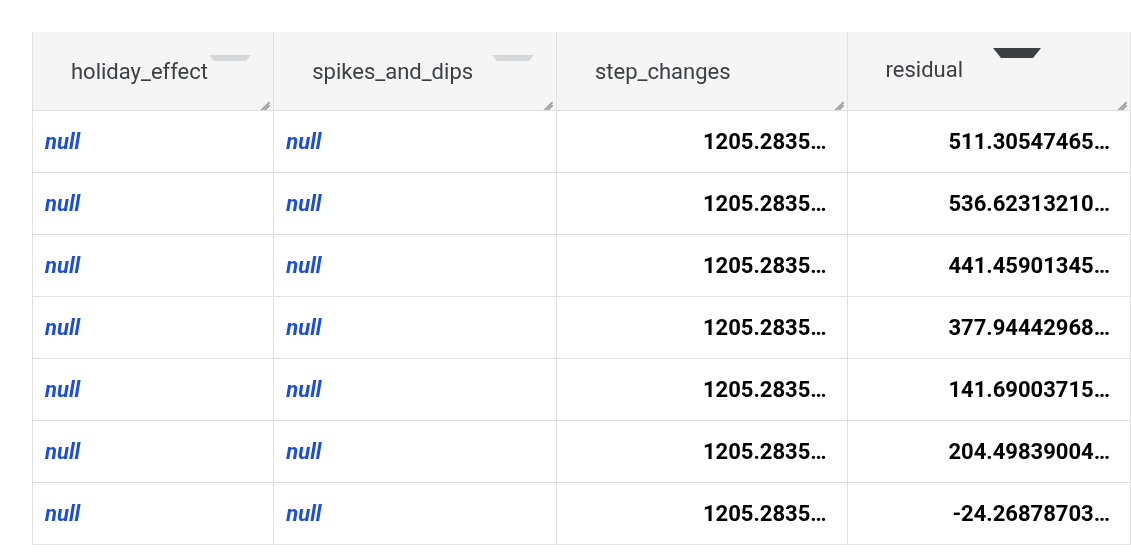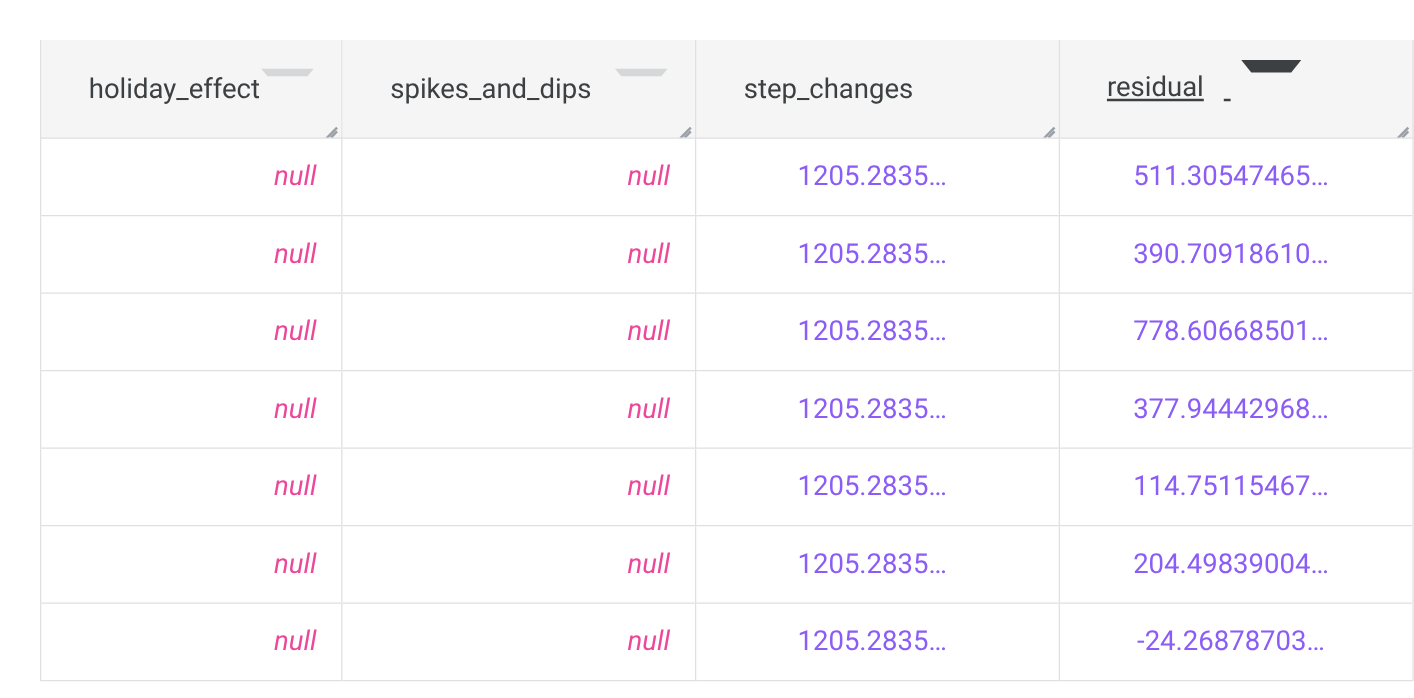--- a/index.html
+++ b/index.html
@@ -32,21 +32,21 @@
       border-bottom: 1px solid #e0e0e0;
       white-space: nowrap;
       overflow: hidden;
     }
     .header-cell:first-child {
       border-left: 1px solid #e0e0e0;
     }
     .col-holiday { width: 252px; }
     .col-spikes { width: 300px; }
     .col-step { width: 320px; }
-    .col-residual { width: 309px; text-decoration: underline; }
+    .col-residual { width: 309px; }
     .sort-icon {
       display: inline-block;
       width: 0;
       height: 0;
       border-left: 8px solid transparent;
       border-right: 8px solid transparent;
       border-top: 10px solid #3c4043;
       margin-left: 8px;
       vertical-align: middle;
       position: relative;
@@ -101,29 +101,28 @@
       border-right: 1px solid #e0e0e0;
       white-space: nowrap;
       overflow: hidden;
       text-overflow: ellipsis;
       max-width: 0;
     }
     .data-cell:first-child {
       border-left: 1px solid #e0e0e0;
     }
     .null-val {
-      color: #ec4899;
+      color: #1d4ed8;
       font-style: italic;
-      text-align: right;
-      font-weight: 400;
+      font-weight: 700;
     }
     .num-val {
-      color: #8b5cf6;
-      text-align: center;
-      font-weight: 400;
+      color: #000000;
+      text-align: right;
+      font-weight: 700;
     }
   </style>
 </head>
 <body>
 
 <table class="table">
   <thead>
     <tr class="header-row">
       <th class="header-cell col-holiday">
         <span>holiday_effect</span>
@@ -150,39 +149,39 @@
     <tr class="data-row">
       <td class="data-cell null-val">null</td>
       <td class="data-cell null-val">null</td>
       <td class="data-cell num-val">1205.2835…</td>
       <td class="data-cell num-val">511.30547465…</td>
     </tr>
     <tr class="data-row">
       <td class="data-cell null-val">null</td>
       <td class="data-cell null-val">null</td>
       <td class="data-cell num-val">1205.2835…</td>
-      <td class="data-cell num-val">390.70918610…</td>
+      <td class="data-cell num-val">536.62313210…</td>
     </tr>
     <tr class="data-row">
       <td class="data-cell null-val">null</td>
       <td class="data-cell null-val">null</td>
       <td class="data-cell num-val">1205.2835…</td>
-      <td class="data-cell num-val">778.60668501…</td>
+      <td class="data-cell num-val">441.45901345…</td>
     </tr>
     <tr class="data-row">
       <td class="data-cell null-val">null</td>
       <td class="data-cell null-val">null</td>
       <td class="data-cell num-val">1205.2835…</td>
       <td class="data-cell num-val">377.94442968…</td>
     </tr>
     <tr class="data-row">
       <td class="data-cell null-val">null</td>
       <td class="data-cell null-val">null</td>
       <td class="data-cell num-val">1205.2835…</td>
-      <td class="data-cell num-val">114.75115467…</td>
+      <td class="data-cell num-val">141.69003715…</td>
     </tr>
     <tr class="data-row">
       <td class="data-cell null-val">null</td>
       <td class="data-cell null-val">null</td>
       <td class="data-cell num-val">1205.2835…</td>
       <td class="data-cell num-val">204.49839004…</td>
     </tr>
     <tr class="data-row">
       <td class="data-cell null-val">null</td>
       <td class="data-cell null-val">null</td>

